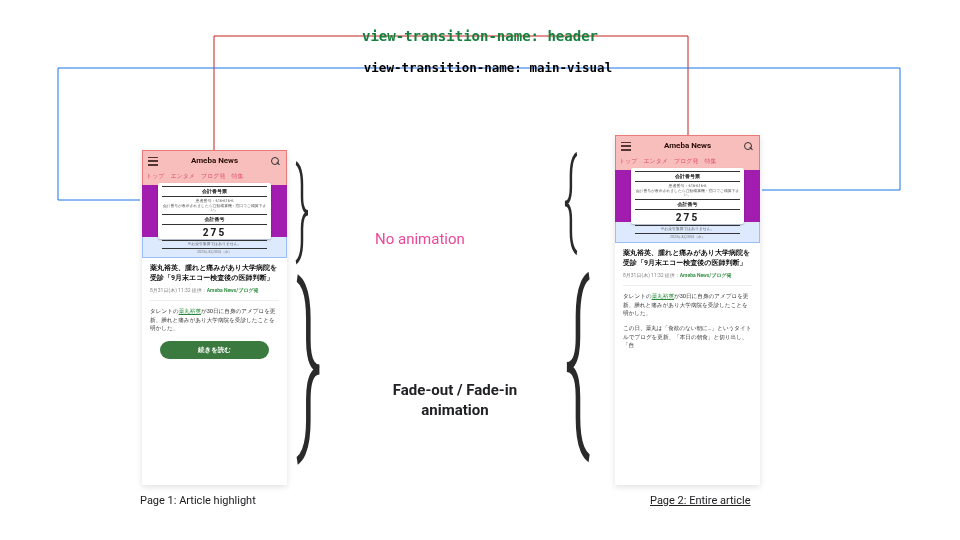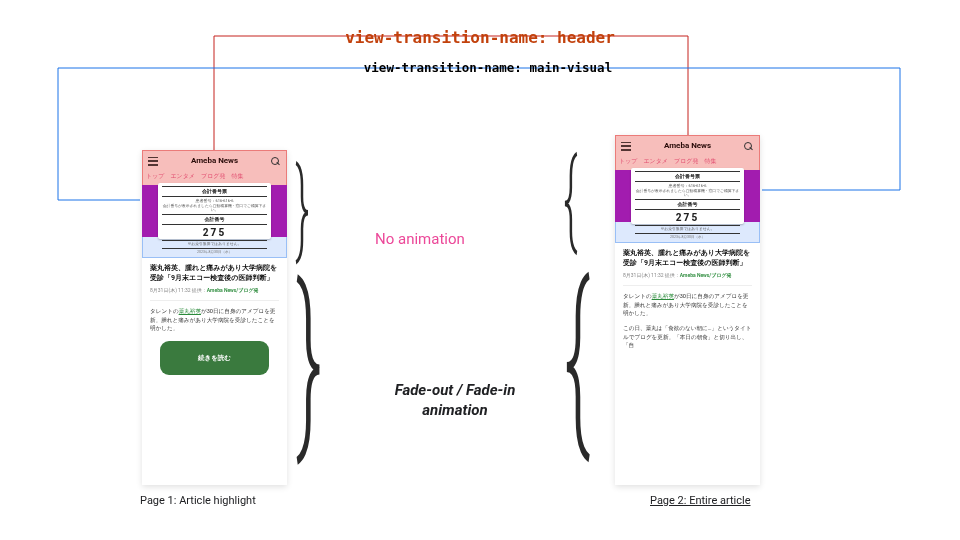--- a/index.html
+++ b/index.html
@@ -13,22 +13,22 @@
     }
 
     
     .label-header {
       position: absolute;
       top: 28px;
       left: 50%;
       transform: translateX(-50%);
       font-family: ui-monospace, SFMono-Regular, Menlo, Consolas, monospace;
       font-weight: 700;
-      font-size: 16px;
-      color: #c2410c;
+      font-size: 14px;
+      color: #15803d;
     }
     .label-mainvisual {
       position: absolute;
       top: 60px;
       left: 50%;
       transform: translateX(-50%);
       font-family: ui-monospace, SFMono-Regular, Menlo, Consolas, monospace;
       font-weight: 700;
       font-size: 12.5px;
       color: #000;
@@ -64,21 +64,20 @@
     .fade-anim {
       position: absolute;
       top: 230px;
       left: 70px;
       width: 180px;
       text-align: center;
       font-size: 15px;
       font-weight: 700;
       color: #202124;
       line-height: 1.35;
-      font-style: italic;
     }
 
     
     .brace {
       position: absolute;
       font-size: 120px;
       line-height: 1;
       color: #2a2a2a;
       font-weight: 300;
       transform: scaleX(0.4);
@@ -192,21 +191,21 @@
     .hr { height: 1px; background: #eee; margin: 6px 0; }
     .body-text {
       font-size: 5.6px;
       color: #333;
       line-height: 1.55;
     }
     .body-text a { color:#2a8a3a; text-decoration: underline; }
     .cta {
       margin: 8px auto 0;
       width: 85%;
-      height: 34px;
+      height: 18px;
       background: #3a7a3e;
       border-radius: 9px;
       color: #fff;
       font-size: 6.5px;
       font-weight: 600;
       display: flex;
       align-items: center;
       justify-content: center;
     }
 

